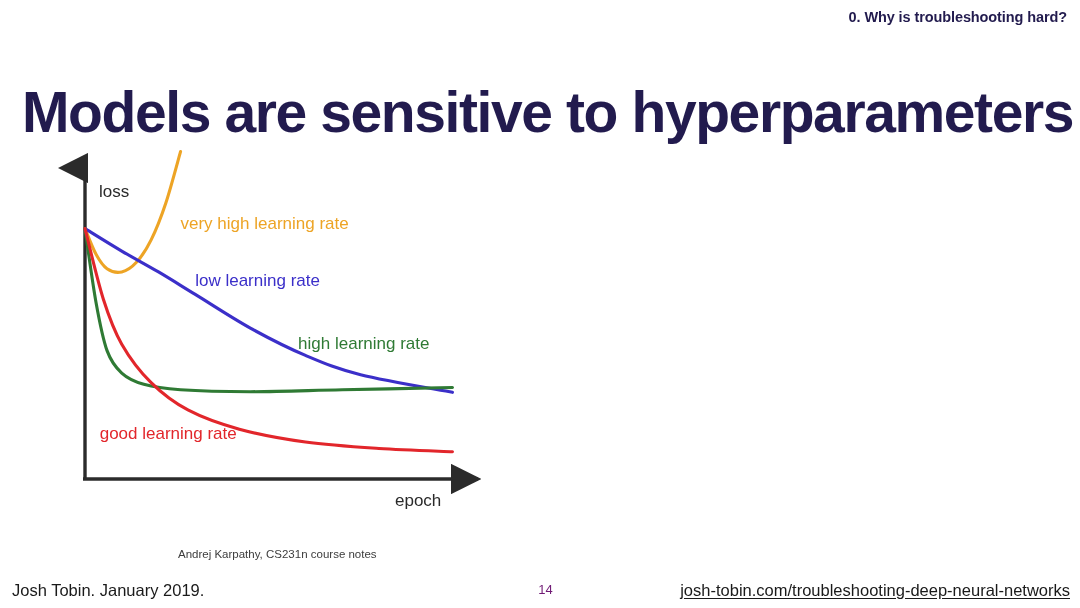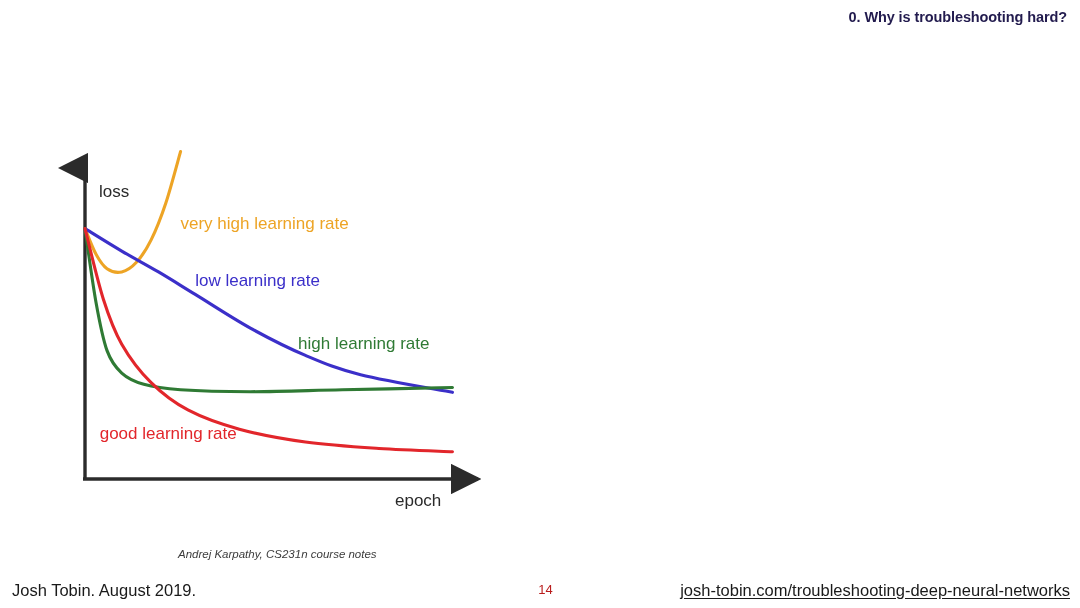--- a/index.html
+++ b/index.html
@@ -78,42 +78,41 @@
     stroke-linecap: round;
     stroke-linejoin: round;
   }
 
   
   .fig-caption {
     position: absolute;
     left: 178px;
     top: 548px;
     font-size: 11.5px;
-    font-style: italic;
     color: #3c3c3c;
     white-space: nowrap;
   }
 
   
   .footer-left {
     position: absolute;
     left: 12px;
     bottom: 8px;
     font-size: 16.5px;
     color: #1a1a1a;
     white-space: nowrap;
   }
   .footer-page {
     position: absolute;
     left: 11px;
     right: 0;
     bottom: 11px;
     text-align: center;
     font-size: 13px;
-    color: #b91c1c;
+    color: #701a75;
   }
   .footer-link {
     position: absolute;
     right: 10px;
     bottom: 8px;
     font-size: 16.5px;
     color: #1a1a1a;
     text-decoration: underline;
     text-underline-offset: 2px;
     white-space: nowrap;
@@ -121,20 +120,21 @@
     margin-left: 8px;
   }
 </style>
 </head>
 <body>
 
 <div class="slide">
 
   <div class="eyebrow">0. Why is troubleshooting hard?</div>
 
+  <h1 class="title">Models are sensitive to hyperparameters</h1>
 
   <div class="figure">
     <svg viewBox="0 0 470 420" xmlns="http://www.w3.org/2000/svg">
       <defs>
         <marker id="arrowUp" markerWidth="9" markerHeight="9" refX="4.5" refY="8" orient="auto-start-reverse">
           <path d="M 4.5 0 L 9 9 L 0 9 Z" fill="#2b2b2b"></path>
         </marker>
         <marker id="arrowRight" markerWidth="9" markerHeight="9" refX="8" refY="4.5" orient="auto">
           <path d="M 0 0 L 9 4.5 L 0 9 Z" fill="#2b2b2b"></path>
         </marker>
@@ -154,19 +154,19 @@
 
       <text class="curve-label" x="120.5" y="94.6" fill="#eda425">very high learning rate</text>
       <text class="curve-label" x="135.2" y="152.4" fill="#3b2fc9">low learning rate</text>
       <text class="curve-label" x="238.1" y="215.0" fill="#2f7a34">high learning rate</text>
       <text class="curve-label" x="39.7" y="304.9" fill="#e2262b">good learning rate</text>
     </svg>
   </div>
 
   <div class="fig-caption">Andrej Karpathy, CS231n course notes</div>
 
-  <div class="footer-left">Josh Tobin. August 2019.</div>
+  <div class="footer-left">Josh Tobin. January 2019.</div>
 
   <div class="footer-page">14</div>
 
   <a class="footer-link">josh-tobin.com/troubleshooting-deep-neural-networks</a>
 
 </div>
 
 </body></html>

